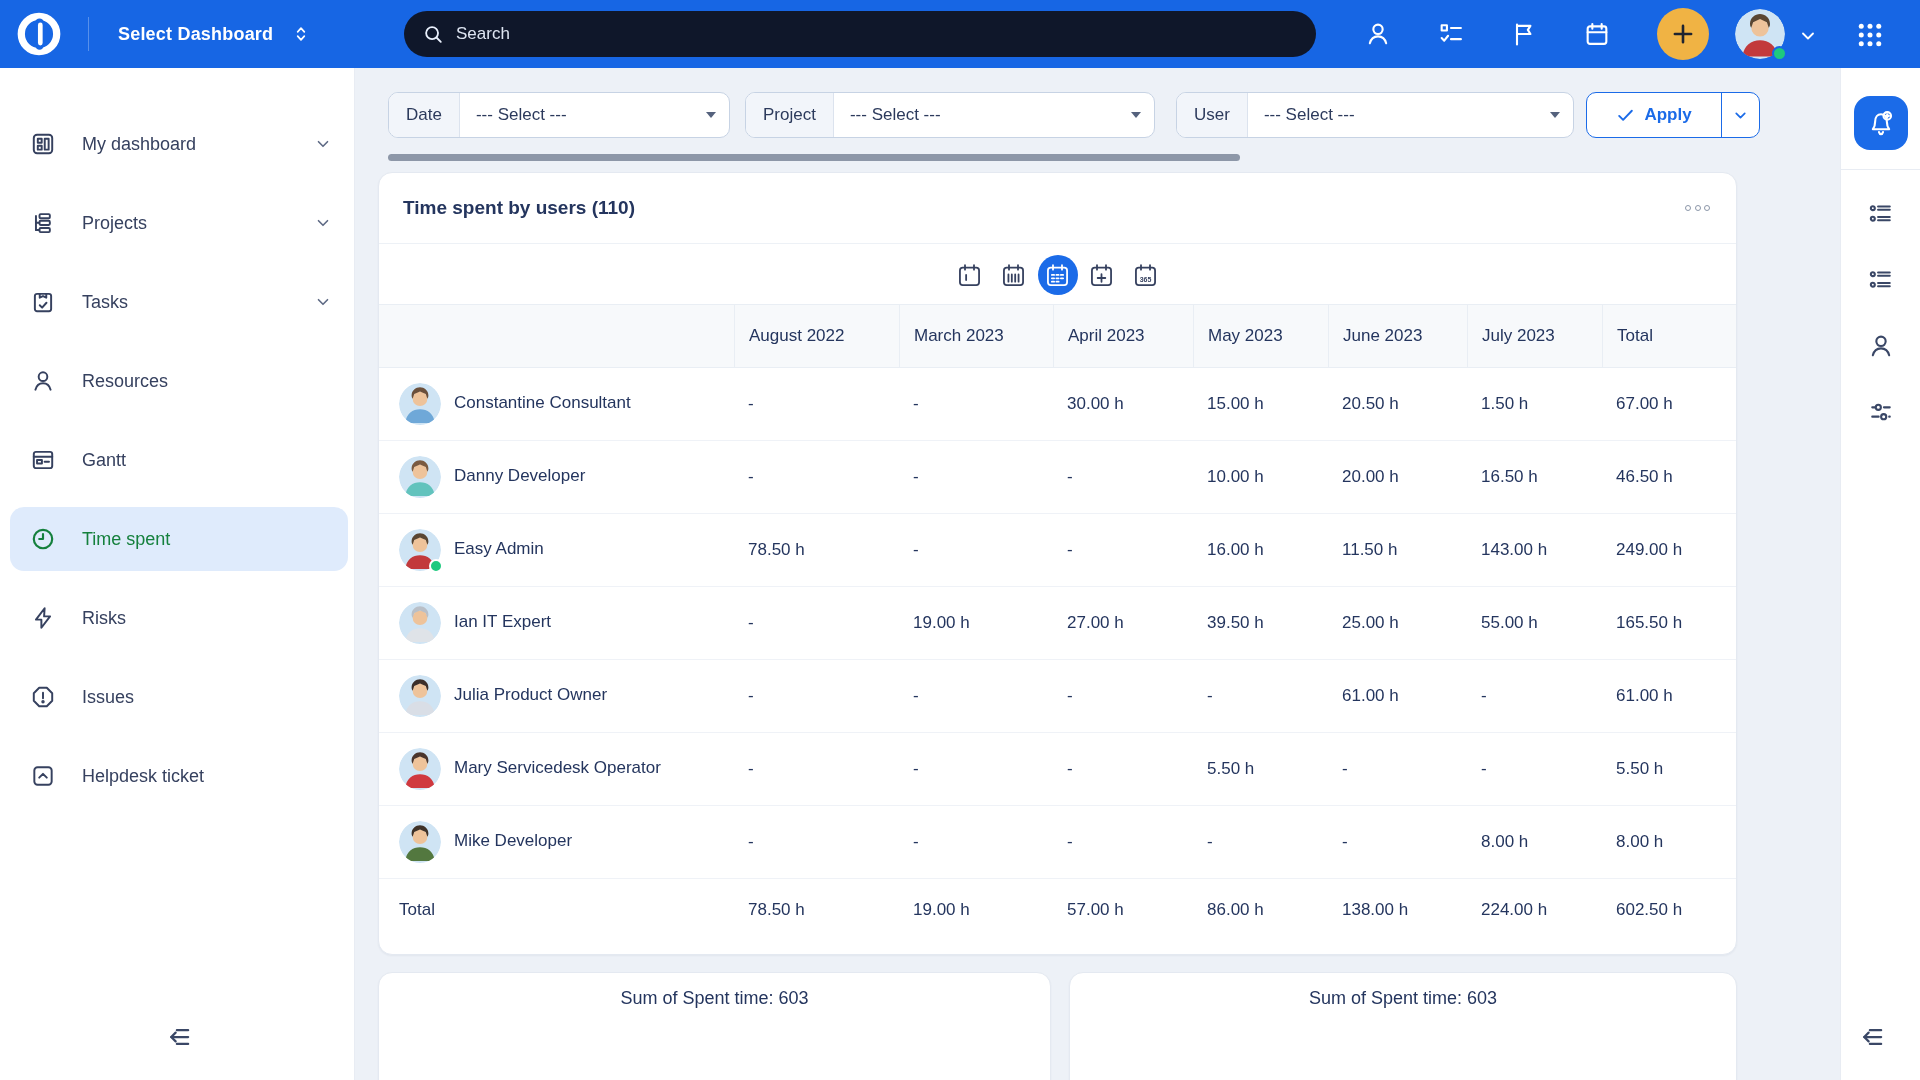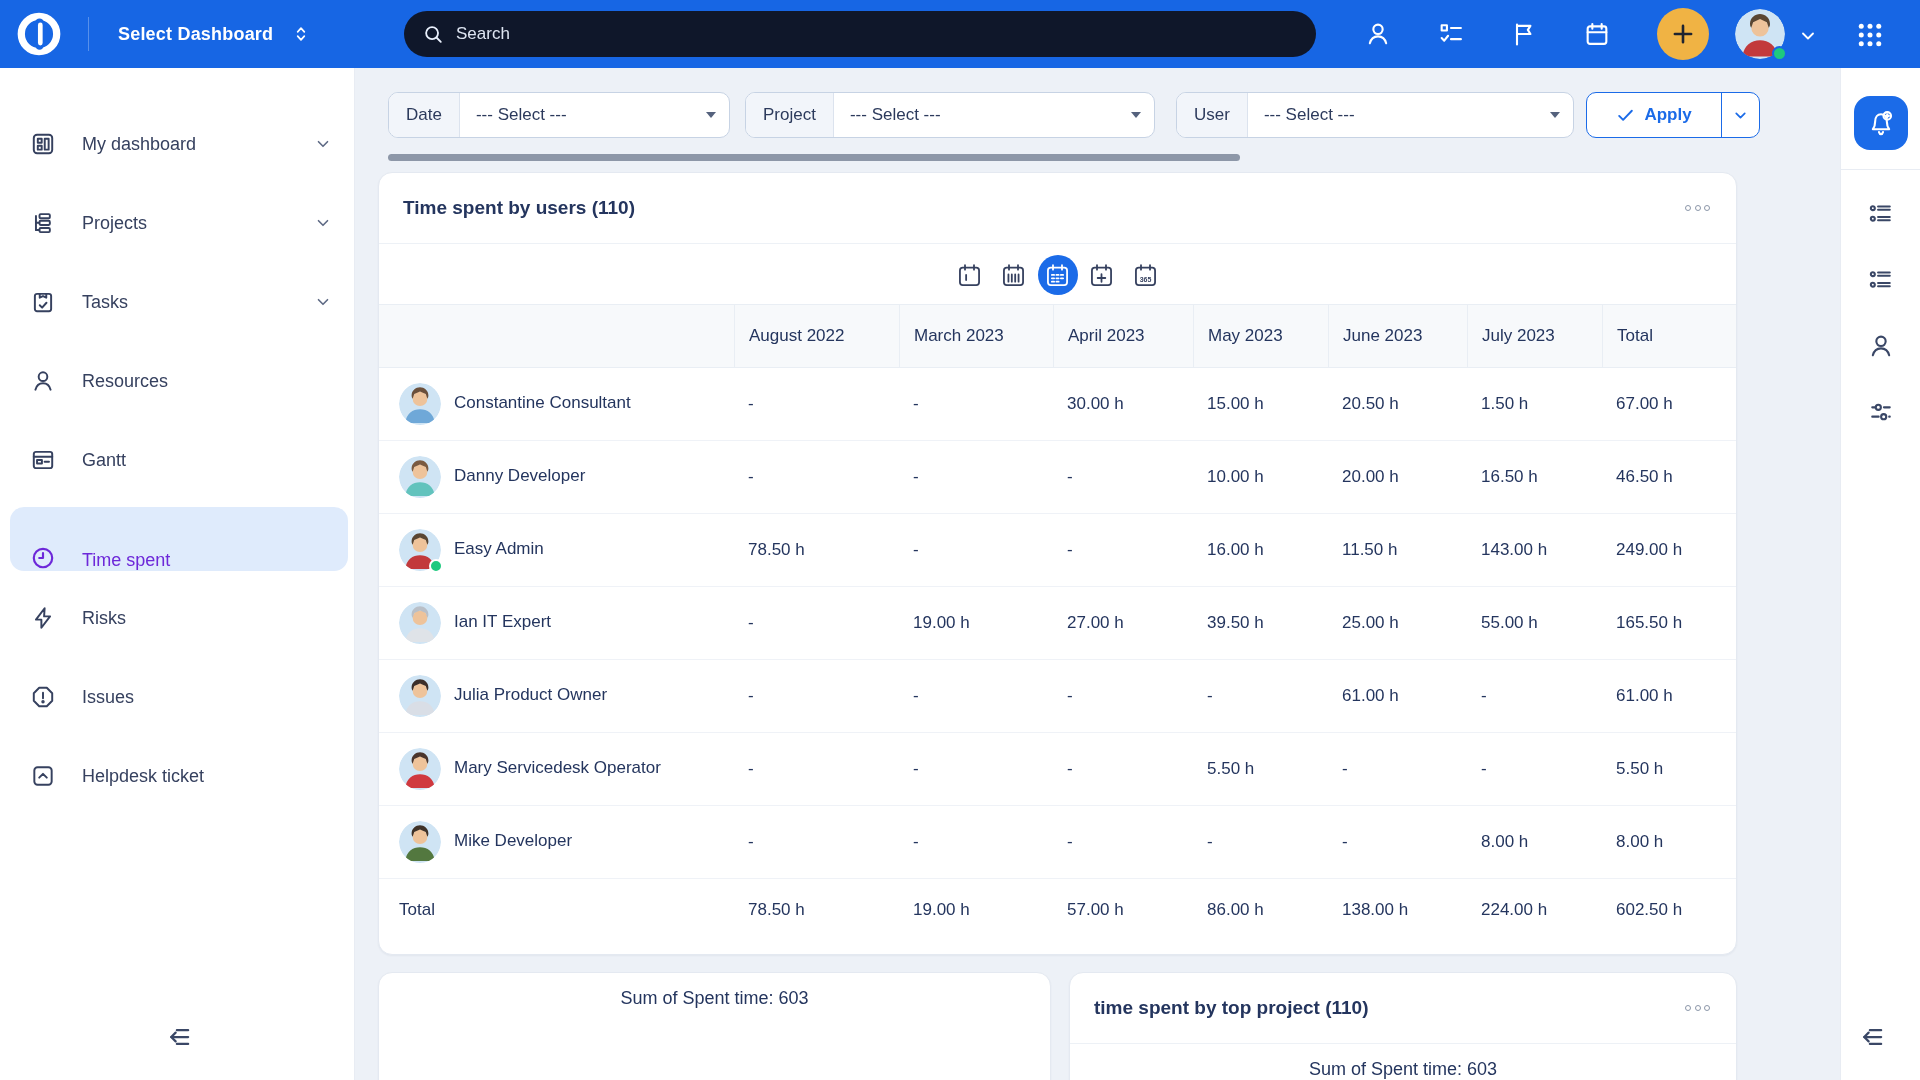--- a/index.html
+++ b/index.html
@@ -23,21 +23,21 @@
   .tb-avatar svg { border-radius:50%; }
   .tb-avatar .dot { position:absolute; right:-2px; bottom:-2px; width:15px; height:15px; border-radius:50%; background:#1EC97E; border:2.5px solid #1766E4; }
   .tb-chevron { position:absolute; left:1798px; top:26px; width:20px; height:20px; color:#fff; cursor:pointer; }
   .apps-btn { position:absolute; left:1855px; top:20px; width:30px; height:30px; color:#fff; cursor:pointer; }
 
   
   .sidebar { position:absolute; top:68px; left:0; bottom:0; width:355px; background:#fff; border-right:1px solid #E8ECF3; padding-top:44px; z-index:5; }
   .side-item { height:64px; margin:0 6px 15px 10px; display:flex; align-items:center; padding:0 16px 0 20px; border-radius:14px; font-size:18px; font-weight:500; color:#36415F; cursor:pointer; }
   .side-item .s-ic { width:26px; height:26px; margin-right:26px; flex:none; }
   .side-item .chev { margin-left:auto; width:18px; height:18px; color:#5E6A85; }
-  .side-item.active { background:#DFEBFC; color:#6d28d9;align-items:flex-end; }
+  .side-item.active { background:#DFEBFC; color:#15803d; }
   .collapse-left { position:absolute; bottom:21px; left:158px; width:44px; height:44px; color:#3A4766; display:flex; align-items:center; justify-content:center; cursor:pointer; }
   .collapse-left svg, .collapse-right svg { width:30px; height:30px; }
 
   
   .rail { position:absolute; top:68px; right:0; bottom:0; width:80px; background:#fff; border-left:1px solid #E8ECF3; z-index:5; display:flex; flex-direction:column; align-items:center; }
   .bell-btn { margin-top:28px; width:54px; height:54px; border-radius:16px; background:#1B6BE8; display:flex; align-items:center; justify-content:center; cursor:pointer; }
   .bell-btn svg { width:30px; height:30px; color:#fff; }
   .rail-divider { margin-top:19px; width:80px; height:1px; background:#E8ECF3; }
   .rail-ic { margin-top:38px; width:28px; height:28px; color:#3A4766; cursor:pointer; }
   .rail-ic.first { margin-top:30px; }
@@ -510,23 +510,15 @@
           <div class="td">224.00 h</div>
           <div class="td">602.50 h</div>
         </div>
       </div>
   </div>
 
   <div class="card" id="card-billable">
     <div class="summary">Sum of Spent time: 603</div>
   </div>
   <div class="card" id="card-topproject">
-    <div class="card-head">
-      <span class="card-title">time spent by top project (110)</span>
-      <span class="ellipsis">
-          <i></i>
-          <i></i>
-          <i></i>
-        </span>
-    </div>
     <div class="summary">Sum of Spent time: 603</div>
   </div>
 </div>
 
 </body></html>

